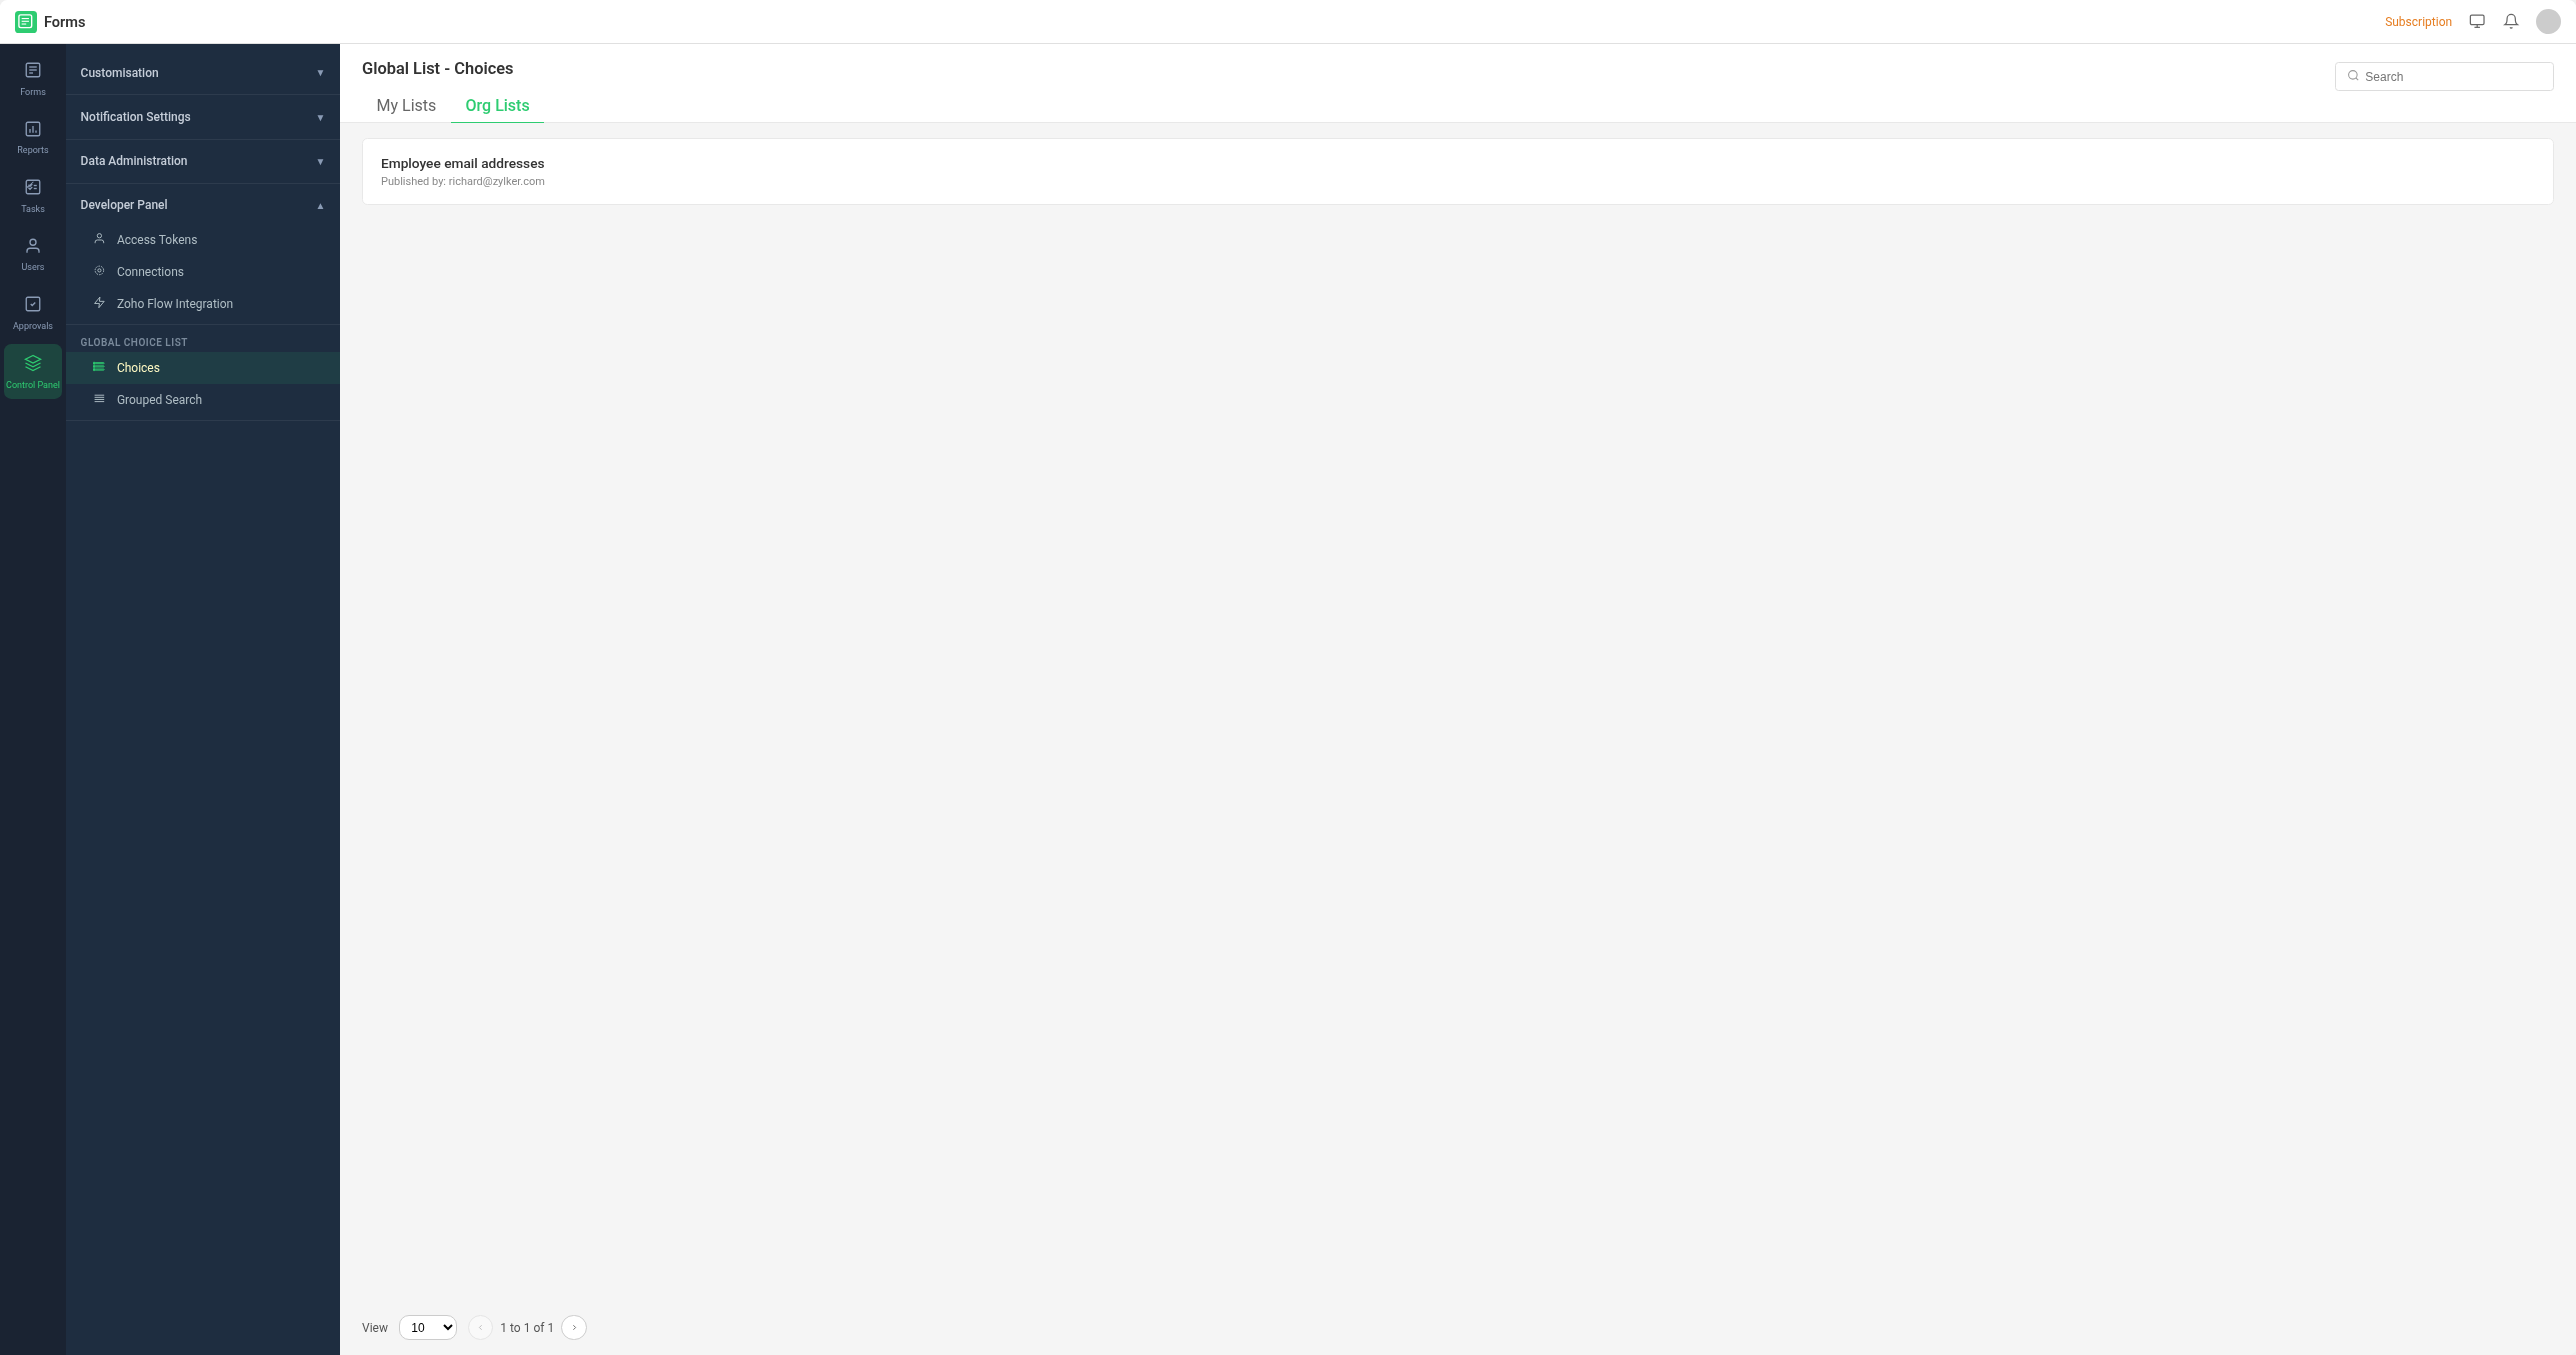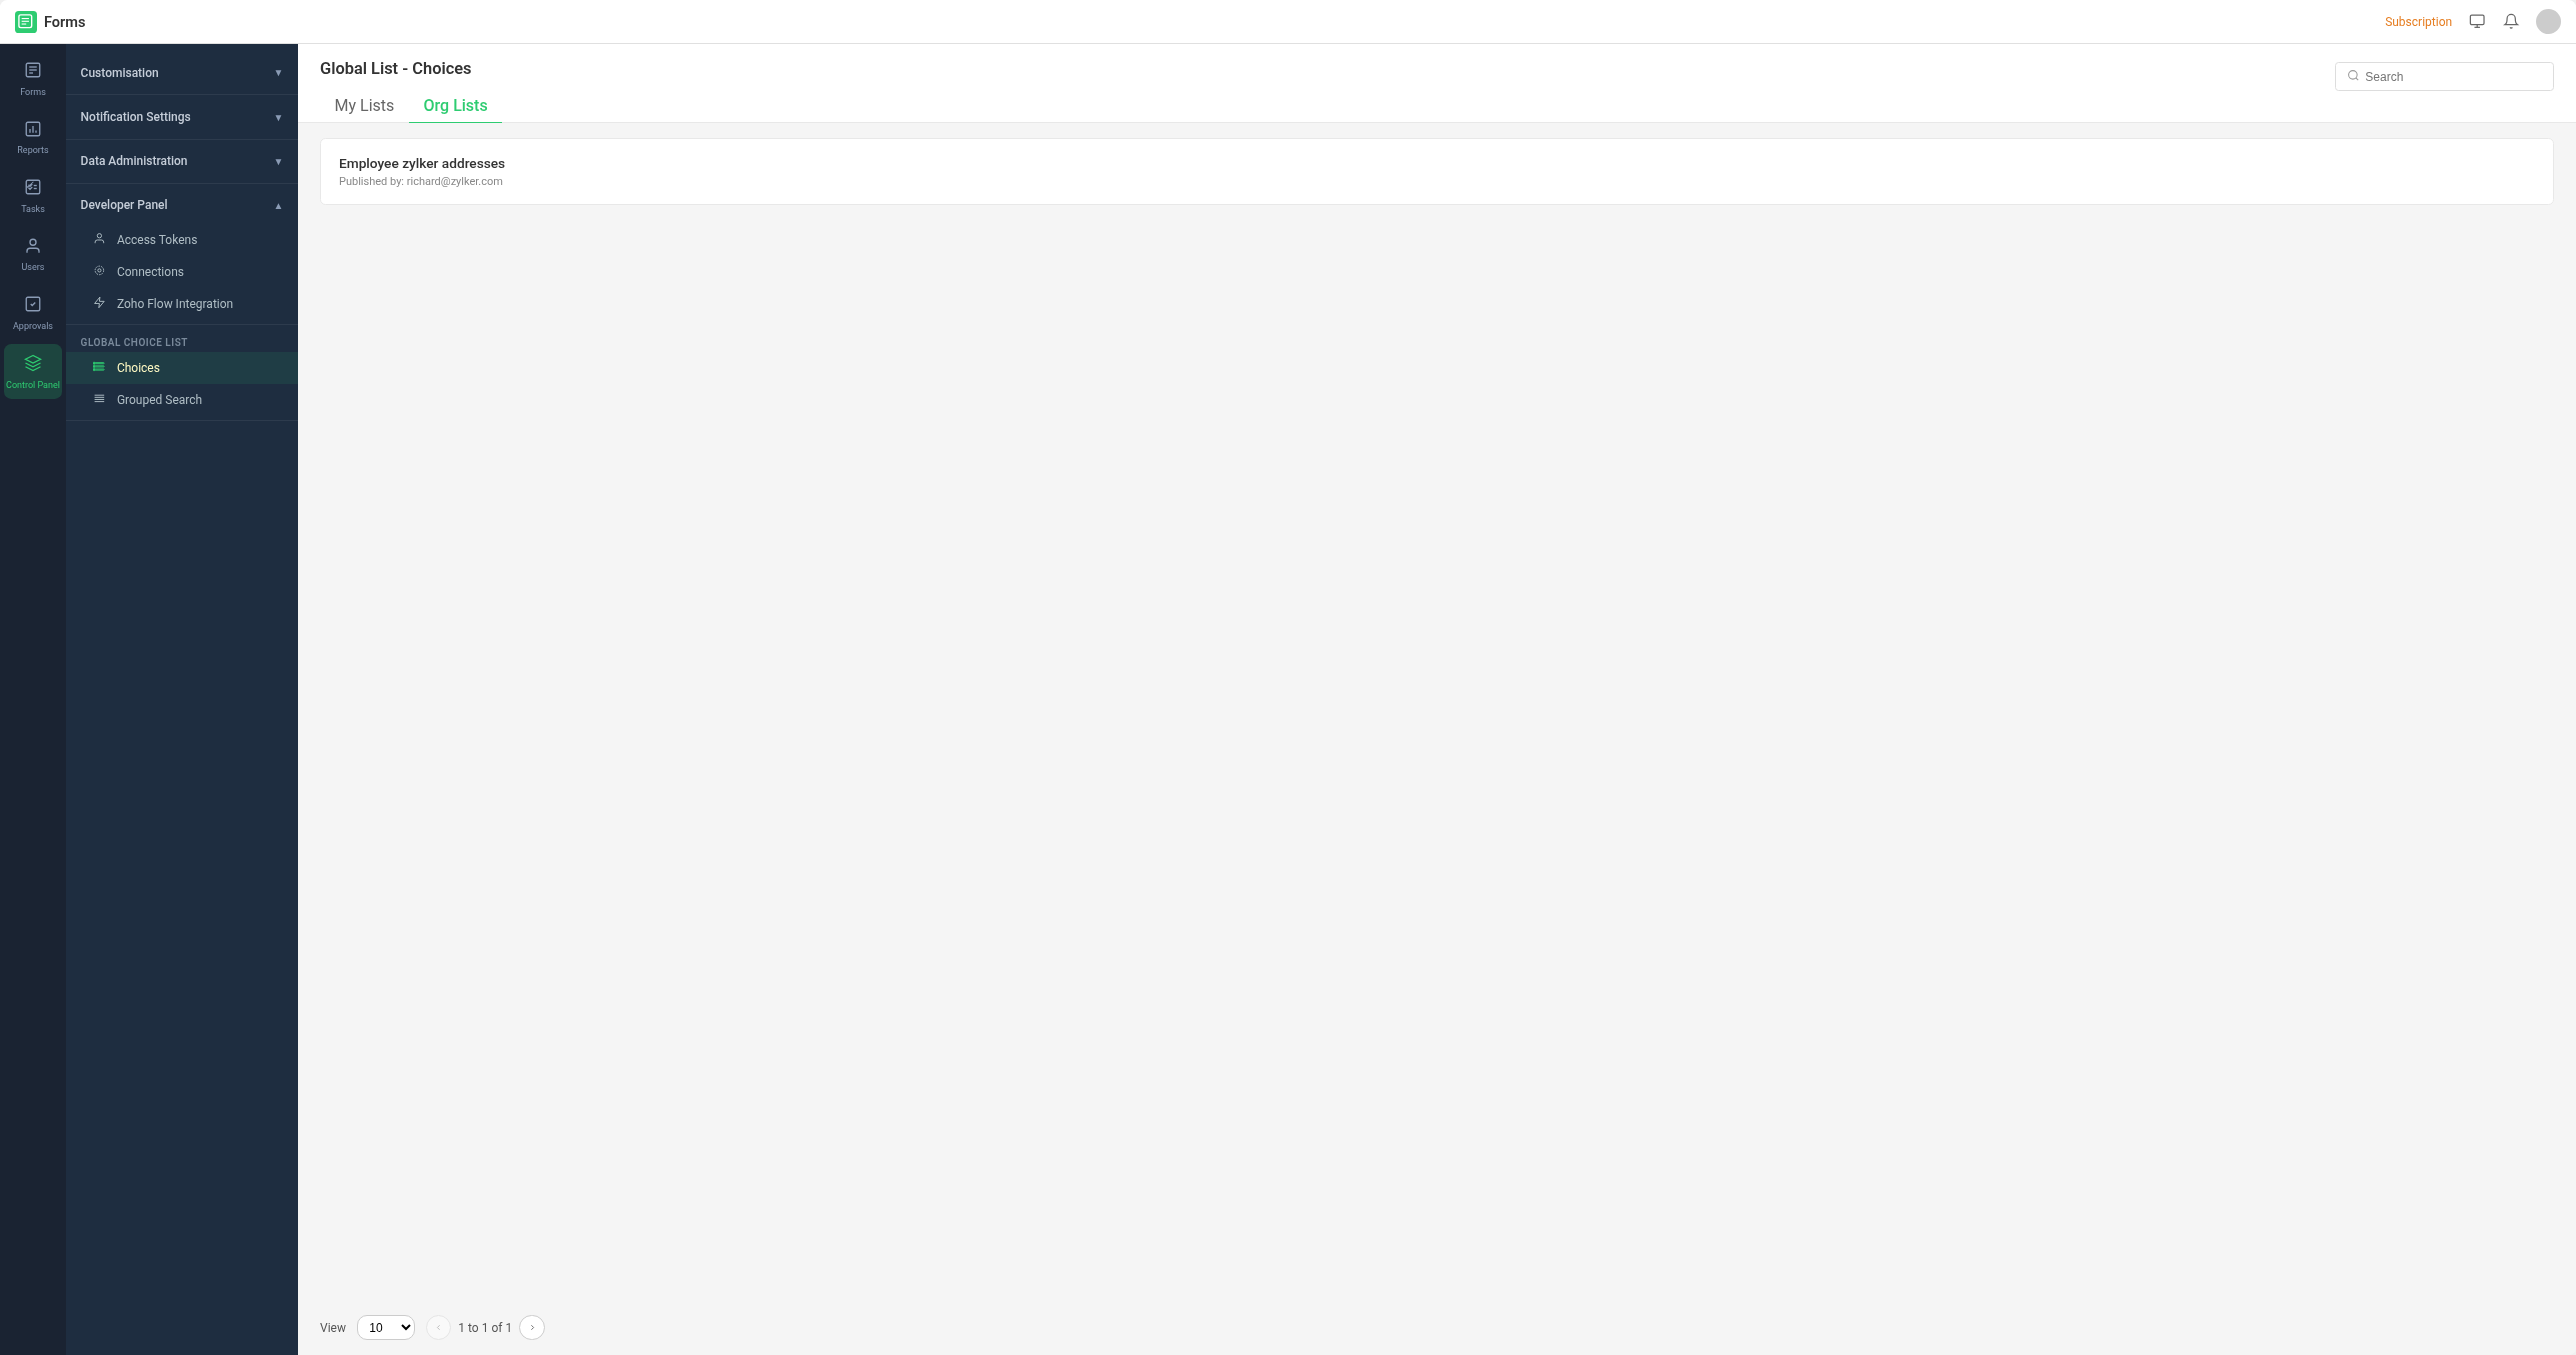--- a/index.html
+++ b/index.html
@@ -101,21 +101,21 @@
     }
     .nav-item.active {
       background: rgba(46, 204, 113, 0.2);
       color: #2ecc71;
     }
     .nav-item .nav-icon { font-size: 16.4px; }
     .nav-item .nav-label { font-size: 9px; }
 
     
     .sidebar {
-      width: 232px;
+      width: 274px;
       background: #1e2d40;
       overflow-y: auto;
       flex-shrink: 0;
       padding: 7.3px 0;
     }
     .sidebar-section {
       border-bottom: 0.9px solid rgba(255,255,255,0.07);
       padding: 3.6px 0;
     }
     .sidebar-section-header {
@@ -493,21 +493,21 @@
             <circle cx="11" cy="11" r="8"></circle>
             <line x1="21" y1="21" x2="16.65" y2="16.65"></line>
           </svg>
         </span>
         <input type="text" class="search-input" placeholder="Search" style="">
       </div>
     </div>
 
     <div class="content-body">
       <div class="list-card">
-        <div class="list-card-title">Employee zylker addresses</div>
+        <div class="list-card-title">Employee email addresses</div>
         <div class="list-card-subtitle">Published by: richard@zylker.com</div>
       </div>
     </div>
 
     <div class="pagination-bar">
       <span class="view-label">View</span>
       <select class="view-select">
         <option>10</option>
         <option>25</option>
         <option>50</option>

